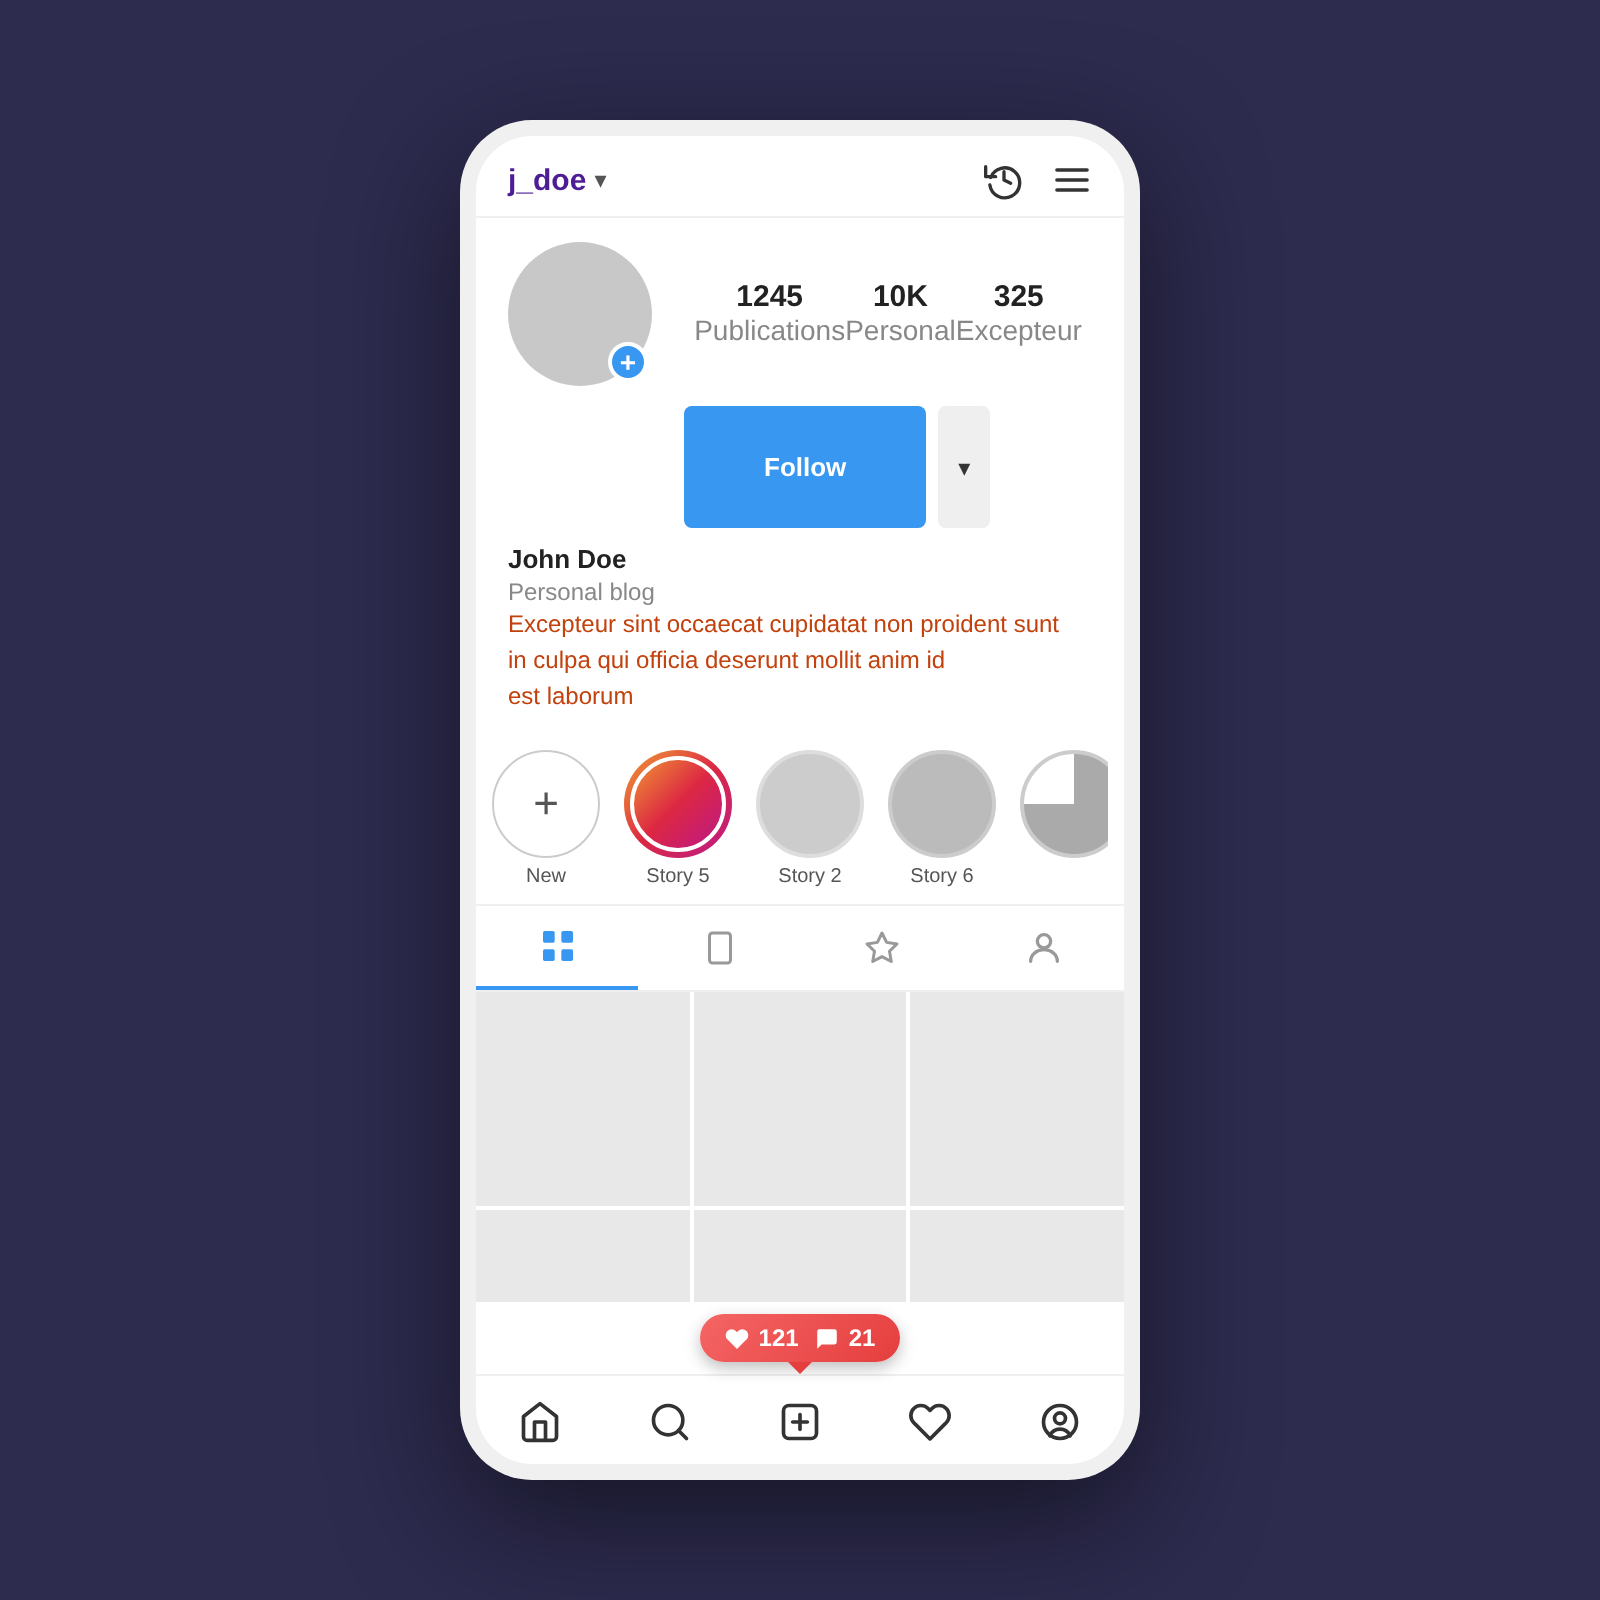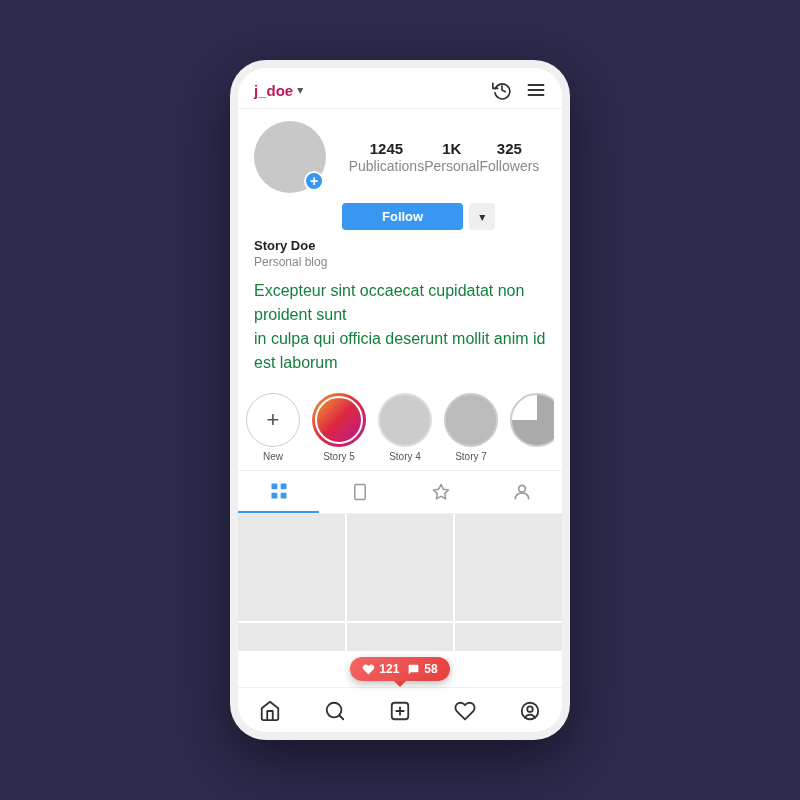--- a/index.html
+++ b/index.html
@@ -40,21 +40,21 @@
       border-bottom: 1px solid #efefef;
     }
     .header-left {
       display: flex;
       align-items: center;
       gap: 4px;
     }
     .header-username {
       font-size: 15px;
       font-weight: 600;
-      color: #be185d;
+      color: #4c1d95;
     }
     .header-right {
       display: flex;
       align-items: center;
       gap: 14px;
     }
     .icon-btn {
       cursor: pointer;
       color: #333;
       font-size: 18px;
@@ -119,21 +119,21 @@
       display: flex;
       gap: 6px;
       margin-bottom: 8px;
       padding-left: 88px;
     }
     .follow-btn {
       background: #3897f0;
       color: white;
       border: none;
       border-radius: 4px;
-      padding: 6px 40px;
+      padding: 23px 40px;
       font-size: 13px;
       font-weight: 600;
       cursor: pointer;
     }
     .dropdown-btn {
       background: #efefef;
       border: none;
       border-radius: 4px;
       padding: 6px 10px;
       cursor: pointer;
@@ -142,25 +142,25 @@
     }
     .profile-name {
       font-size: 13px;
       font-weight: 700;
       color: #222;
       margin-bottom: 2px;
     }
     .profile-bio-type {
       font-size: 12px;
       color: #888;
-      margin-bottom: 10px;
+      margin-bottom: 0;
     }
     .profile-bio {
-      font-size: 16px;
-      color: #15803d;
+      font-size: 12px;
+      color: #c2410c;
       line-height: 1.5;
     }
     
     .stories-section {
       padding: 10px 8px 4px;
       border-bottom: 1px solid #efefef;
     }
     .stories-row {
       display: flex;
       gap: 12px;
@@ -334,34 +334,34 @@
         <div class="avatar-wrapper">
           <div class="avatar"></div>
           <div class="avatar-plus">+</div>
         </div>
         <div class="stats">
           <div class="stat-item">
             <span class="stat-number">1245</span>
             <span class="stat-label">Publications</span>
           </div>
           <div class="stat-item">
-            <span class="stat-number">1K</span>
+            <span class="stat-number">10K</span>
             <span class="stat-label">Personal</span>
           </div>
           <div class="stat-item">
             <span class="stat-number">325</span>
-            <span class="stat-label">Followers</span>
+            <span class="stat-label">Excepteur</span>
           </div>
         </div>
       </div>
       <div class="action-row">
         <button class="follow-btn">Follow</button>
         <button class="dropdown-btn">▾</button>
       </div>
-      <div class="profile-name">Story Doe</div>
+      <div class="profile-name">John Doe</div>
       <div class="profile-bio-type">Personal blog</div>
       <div class="profile-bio" style="white-space:pre-line;">Excepteur sint occaecat cupidatat non proident sunt
 in culpa qui officia deserunt mollit anim id
 est laborum</div>
     </div>
 
     <div class="stories-section">
       <div class="stories-row">
 
         <div class="story-item">
@@ -371,26 +371,26 @@
 
         <div class="story-item">
           <div class="story-circle story-1-circle">
             <div class="story-1-inner"></div>
           </div>
           <span class="story-label">Story 5</span>
         </div>
 
         <div class="story-item">
           <div class="story-circle story-2-circle"></div>
-          <span class="story-label">Story 4</span>
+          <span class="story-label">Story 2</span>
         </div>
 
         <div class="story-item">
           <div class="story-circle story-3-circle"></div>
-          <span class="story-label">Story 7</span>
+          <span class="story-label">Story 6</span>
         </div>
 
         <div class="story-item">
           <div style="width:54px;height:54px;border-radius:50%;background:conic-gradient(#aaa 0deg 270deg, #fff 270deg 360deg);border:2px solid #ccc;"></div>
           <span class="story-label"></span>
         </div>
       </div>
     </div>
 
     <div class="tabs-row">
@@ -434,21 +434,21 @@
         <div class="notif-item">
           <svg width="13" height="13" viewBox="0 0 24 24" fill="white" stroke="none">
             <path d="M20.84 4.61a5.5 5.5 0 0 0-7.78 0L12 5.67l-1.06-1.06a5.5 5.5 0 0 0-7.78 7.78l1.06 1.06L12 21.23l7.78-7.78 1.06-1.06a5.5 5.5 0 0 0 0-7.78z"></path>
           </svg>
           <span>121</span>
         </div>
         <div class="notif-item">
           <svg width="13" height="13" viewBox="0 0 24 24" fill="white" stroke="none">
             <path d="M21 15a2 2 0 0 1-2 2H7l-4 4V5a2 2 0 0 1 2-2h14a2 2 0 0 1 2 2z"></path>
           </svg>
-          <span>58</span>
+          <span>21</span>
         </div>
       </div>
     </div>
 
     <div class="bottom-nav">
       <div class="nav-item">
         <svg width="22" height="22" viewBox="0 0 24 24" fill="none" stroke="currentColor" stroke-width="2" stroke-linecap="round" stroke-linejoin="round">
           <path d="M3 9l9-7 9 7v11a2 2 0 0 1-2 2H5a2 2 0 0 1-2-2z"></path>
             <polyline points="9 22 9 12 15 12 15 22"></polyline>
         </svg>

